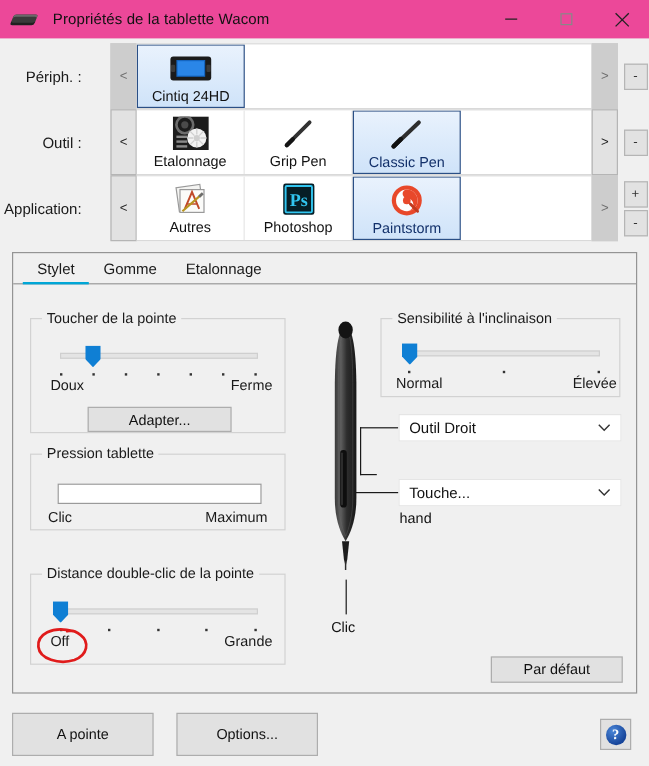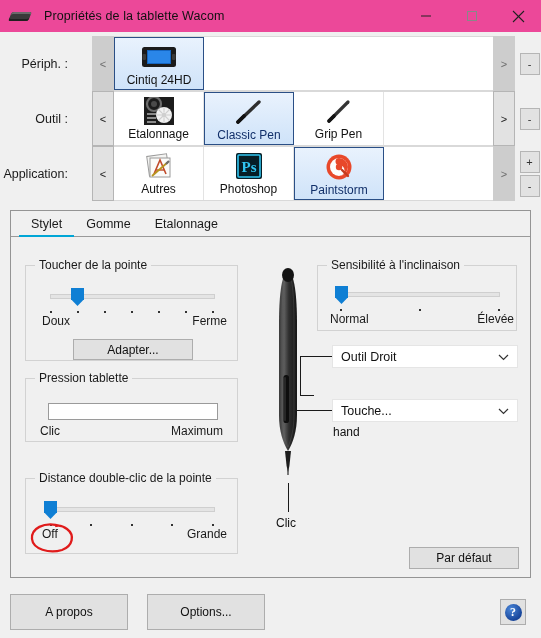--- a/index.html
+++ b/index.html
@@ -217,37 +217,37 @@
                 <line x1="23" y1="18" x2="28" y2="18"></line>
               <line x1="14.5" y1="12.5" x2="18" y2="16"></line>
                 <line x1="22" y1="20" x2="25.5" y2="23.5"></line>
               <line x1="25.5" y1="12.5" x2="22" y2="16"></line>
                 <line x1="18" y1="20" x2="14.5" y2="23.5"></line>
             </g>
           </svg>
         </div>
         <div class="lbl">Etalonnage</div>
       </div>
+      <div class="item">
+        <div class="ico">
+          <svg width="34" height="28" viewBox="0 0 34 28">
+            <line x1="7" y1="24" x2="26" y2="5" stroke="#333" stroke-width="3.2" stroke-linecap="round"></line>
+            <line x1="7" y1="24" x2="12" y2="19" stroke="#141414" stroke-width="3.6" stroke-linecap="round"></line>
+          </svg>
+        </div>
+        <div class="lbl">Grip Pen</div>
+      </div>
       <div class="item sel">
         <div class="ico">
           <svg width="34" height="28" viewBox="0 0 34 28">
             <line x1="6" y1="24" x2="27" y2="4" stroke="#2e2e2e" stroke-width="3.4" stroke-linecap="round"></line>
             <line x1="6" y1="24" x2="12" y2="18" stroke="#111" stroke-width="3.8" stroke-linecap="round"></line>
           </svg>
         </div>
         <div class="lbl blue">Classic Pen</div>
-      </div>
-      <div class="item">
-        <div class="ico">
-          <svg width="34" height="28" viewBox="0 0 34 28">
-            <line x1="7" y1="24" x2="26" y2="5" stroke="#333" stroke-width="3.2" stroke-linecap="round"></line>
-            <line x1="7" y1="24" x2="12" y2="19" stroke="#141414" stroke-width="3.6" stroke-linecap="round"></line>
-          </svg>
-        </div>
-        <div class="lbl">Grip Pen</div>
       </div>
     </div>
     <div class="arrow-btn right active">&gt;</div>
     <div class="sidebtns">
       <div class="sq">-</div>
     </div>
   </div>
 
   <div class="row">
     <div class="row-label">Application:</div>
@@ -427,18 +427,18 @@
     <div class="small-lbl" style="left:322px; top:188px;">hand</div>
 
     <div class="leader" style="left:277px; top:246px; width:1px; height:29px;"></div>
     <div class="small-lbl" style="left:265px; top:279px;">Clic</div>
 
     <div class="btn" style="position:absolute; left:398px; top:310px; width:110px; height:22px;">Par défaut</div>
   </div>
 </div>
 
 <div class="footer">
-  <div class="btn" style="position:absolute; left:10px; top:8px; width:118px; height:36px;">A propos</div>
+  <div class="btn" style="position:absolute; left:10px; top:8px; width:118px; height:36px;">A pointe</div>
   <div class="btn" style="position:absolute; left:147px; top:8px; width:118px; height:36px;">Options...</div>
   <div class="help" style="left:500px; top:13px;">
     <div class="circ">?</div>
   </div>
 </div>
 
 </body></html>

